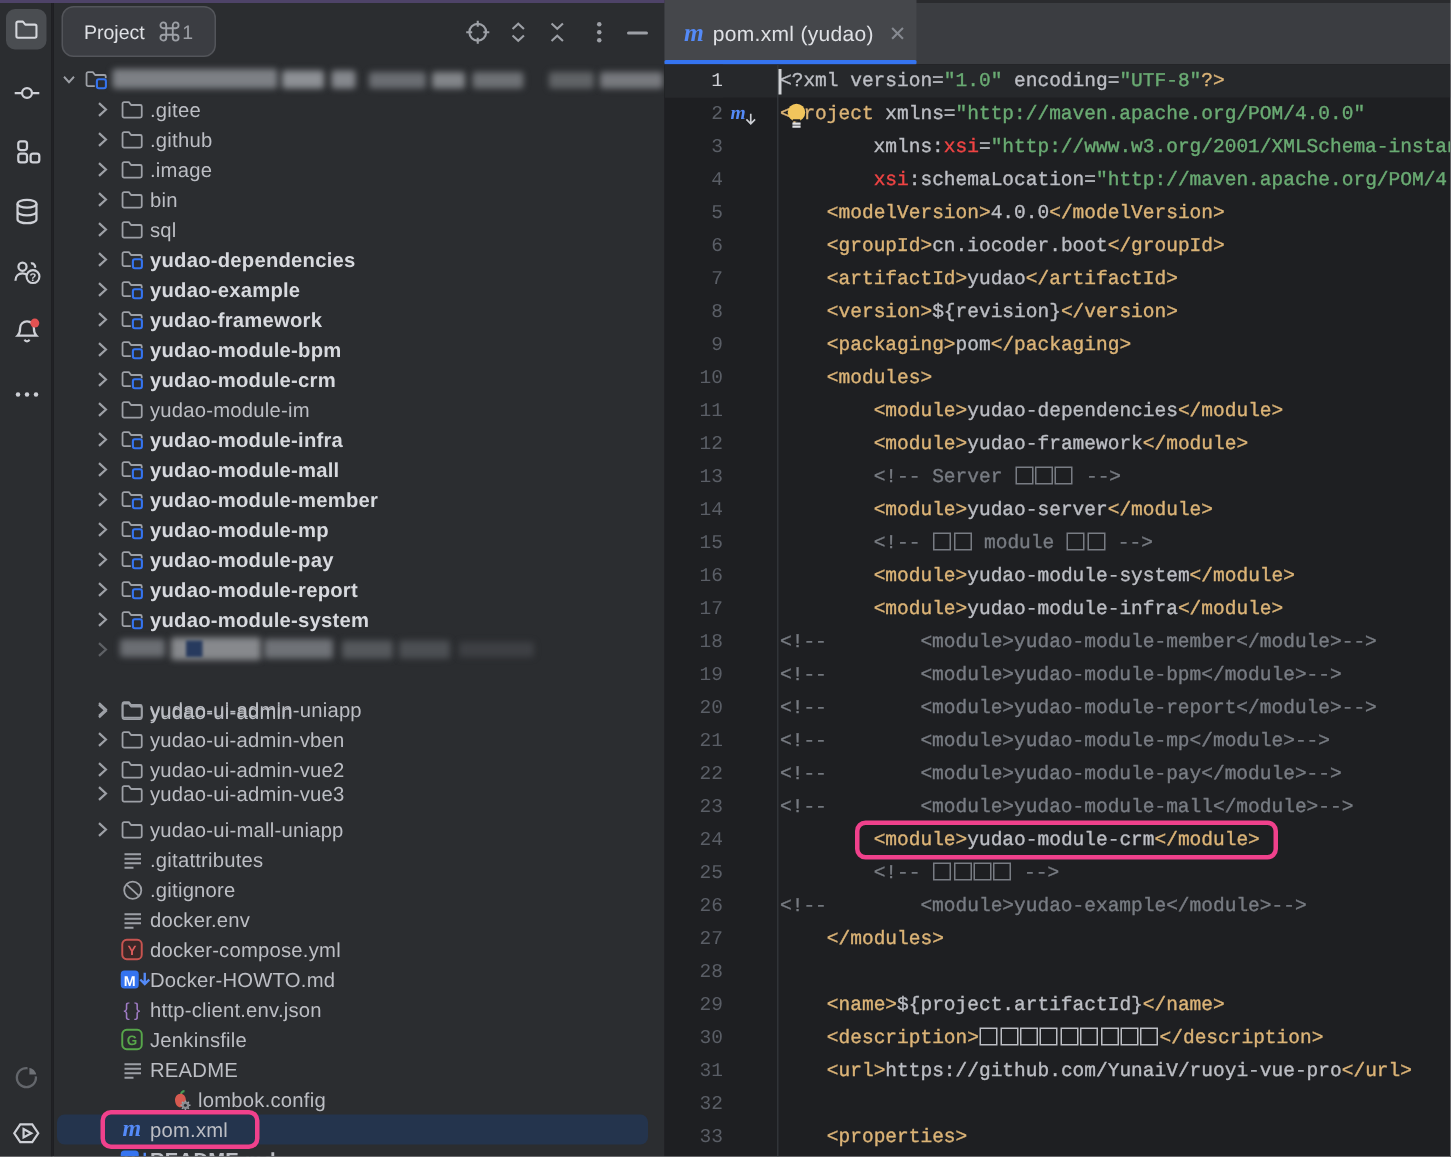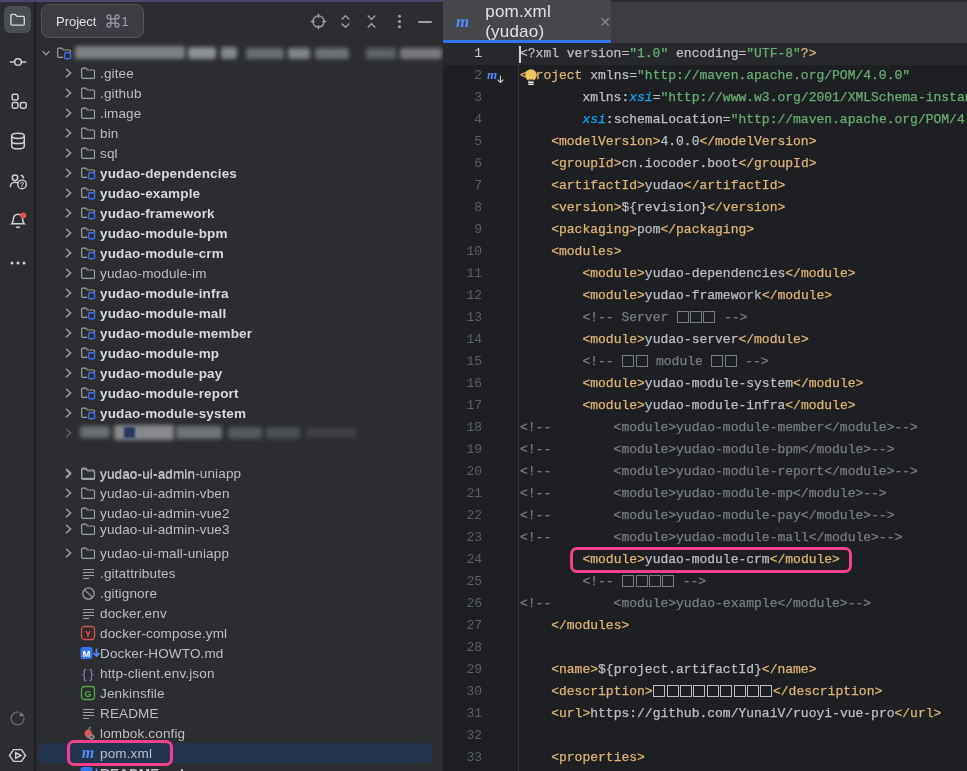--- a/index.html
+++ b/index.html
@@ -21,30 +21,30 @@
 .trow .fic{width:16px;height:16px;flex:none;margin-right:4px;display:flex;align-items:center;justify-content:center;}
 .trow .lbl{white-space:nowrap;}
 .trow .b{font-weight:bold;color:#d7d9de;}
 #selrow{position:absolute;left:2px;top:743px;width:394px;height:20px;background:#24344d;border-radius:5px;}
 .pinkbox{position:absolute;border:3px solid #f0418c;border-radius:7px;}
 
 #tabbar{position:absolute;left:443px;top:0;width:524px;height:43px;background:#3b3d41;}
 #tab1{position:absolute;left:0px;top:0;width:168px;height:43px;background:#45474b;display:flex;align-items:center;}
 #tabu{position:absolute;left:0px;top:40px;width:168px;height:3px;background:#3574f0;border-radius:1px;}
 #tab1 .mvn{margin-left:13px;font:italic bold 17px "Liberation Serif",serif;color:#548af7;}
-#tab1 .tt{margin-left:16px;font-size:17px;letter-spacing:.2px;color:#dfe1e5;}
+#tab1 .tt{margin-left:6px;font-size:14px;letter-spacing:.2px;color:#dfe1e5;}
 #tab1 .x{margin-left:10px;color:#868a91;font-size:14px;}
 
 #editor{position:absolute;left:443px;top:43px;width:524px;height:728px;background:#1e1f22;overflow:hidden;}
 #caretline{position:absolute;left:0;top:0;width:524px;height:22px;background:#26282b;}
 #gutline{position:absolute;left:75px;top:0;width:1px;height:728px;background:#313438;}
 .lnum{position:absolute;width:39px;text-align:right;font:13px "Liberation Mono",monospace;color:#5a5e66;line-height:22px;left:0;}
 .code{position:absolute;left:77px;top:0;font:13px "Liberation Mono",monospace;line-height:22px;color:#bcbec4;-webkit-text-stroke:.25px;}
 .code div{height:22px;white-space:pre;}
-.t{color:#dcb477;} .s{color:#6aab73;} .c{color:#787c83;} .pp{color:#0ea5e9;font-style:italic;}
+.t{color:#dcb477;} .s{color:#6aab73;} .c{color:#787c83;} .pp{color:#ef4444;}
 .cjk{display:inline-block;width:12px;height:12.5px;border:1px solid;margin:0 .7px -2px .7px;}
 #caret{position:absolute;left:76px;top:3px;width:1.5px;height:17px;background:#d0d2d6;}
 .blur{position:absolute;filter:blur(2px);border-radius:2px;}
 svg{display:block;}
 </style></head>
 <body>
 <div id="app">
   <div id="abar">
     <div id="ab-active"></div>
     <div class="ab-ic" style="top:11px;">
@@ -565,21 +565,21 @@
         </div>
     <div class="trow" style="top:703px;">
           <span class="nochev"></span>
           <span class="fic">
             <svg width="15" height="15" viewBox="0 0 15 15" fill="none" stroke="#9da0a6" stroke-width="1.2">
               <path d="M2 3.5 h11 M2 6.5 h11 M2 9.5 h11 M2 12.5 h6"></path>
             </svg>
           </span>
           <span class="lbl">README</span>
         </div>
-    <div class="trow" style="top:723px;">
+    <div class="trow" style="top:723px;padding-left:32px;">
           <span class="nochev"></span>
           <span class="fic">
             <svg width="16" height="16" viewBox="0 0 16 16">
               <path d="M8.8 4.4 C8.8 3.2 9.8 2.4 11 2.4" stroke="#499c54" stroke-width="1.4" fill="none"></path>
               <path d="M8.4 4.2 C6 4.2 4.5 6.4 4.7 8.8 c .2 2.6 1.9 4.6 3.8 4.4 2.3-.2 3.6-2.7 3.4-5.2 C11.7 5.7 10.3 4.2 8.4 4.2 z" fill="#d65a50"></path>
               <circle cx="11.6" cy="11.9" r="2.5" fill="#8a8d92"></circle>
               <circle cx="11.6" cy="11.9" r="1" fill="#2b2d30"></circle>
               <path d="M11.6 8.6 v1 M11.6 14.2 v1 M8.3 11.9 h1 M14 11.9 h1 M9.3 9.6 l.7.7 M13.2 13.5 l.7.7 M13.9 9.6 l-.7.7 M10 13.5 l-.7.7" stroke="#9da0a6" stroke-width="1"></path>
             </svg>
           </span>

